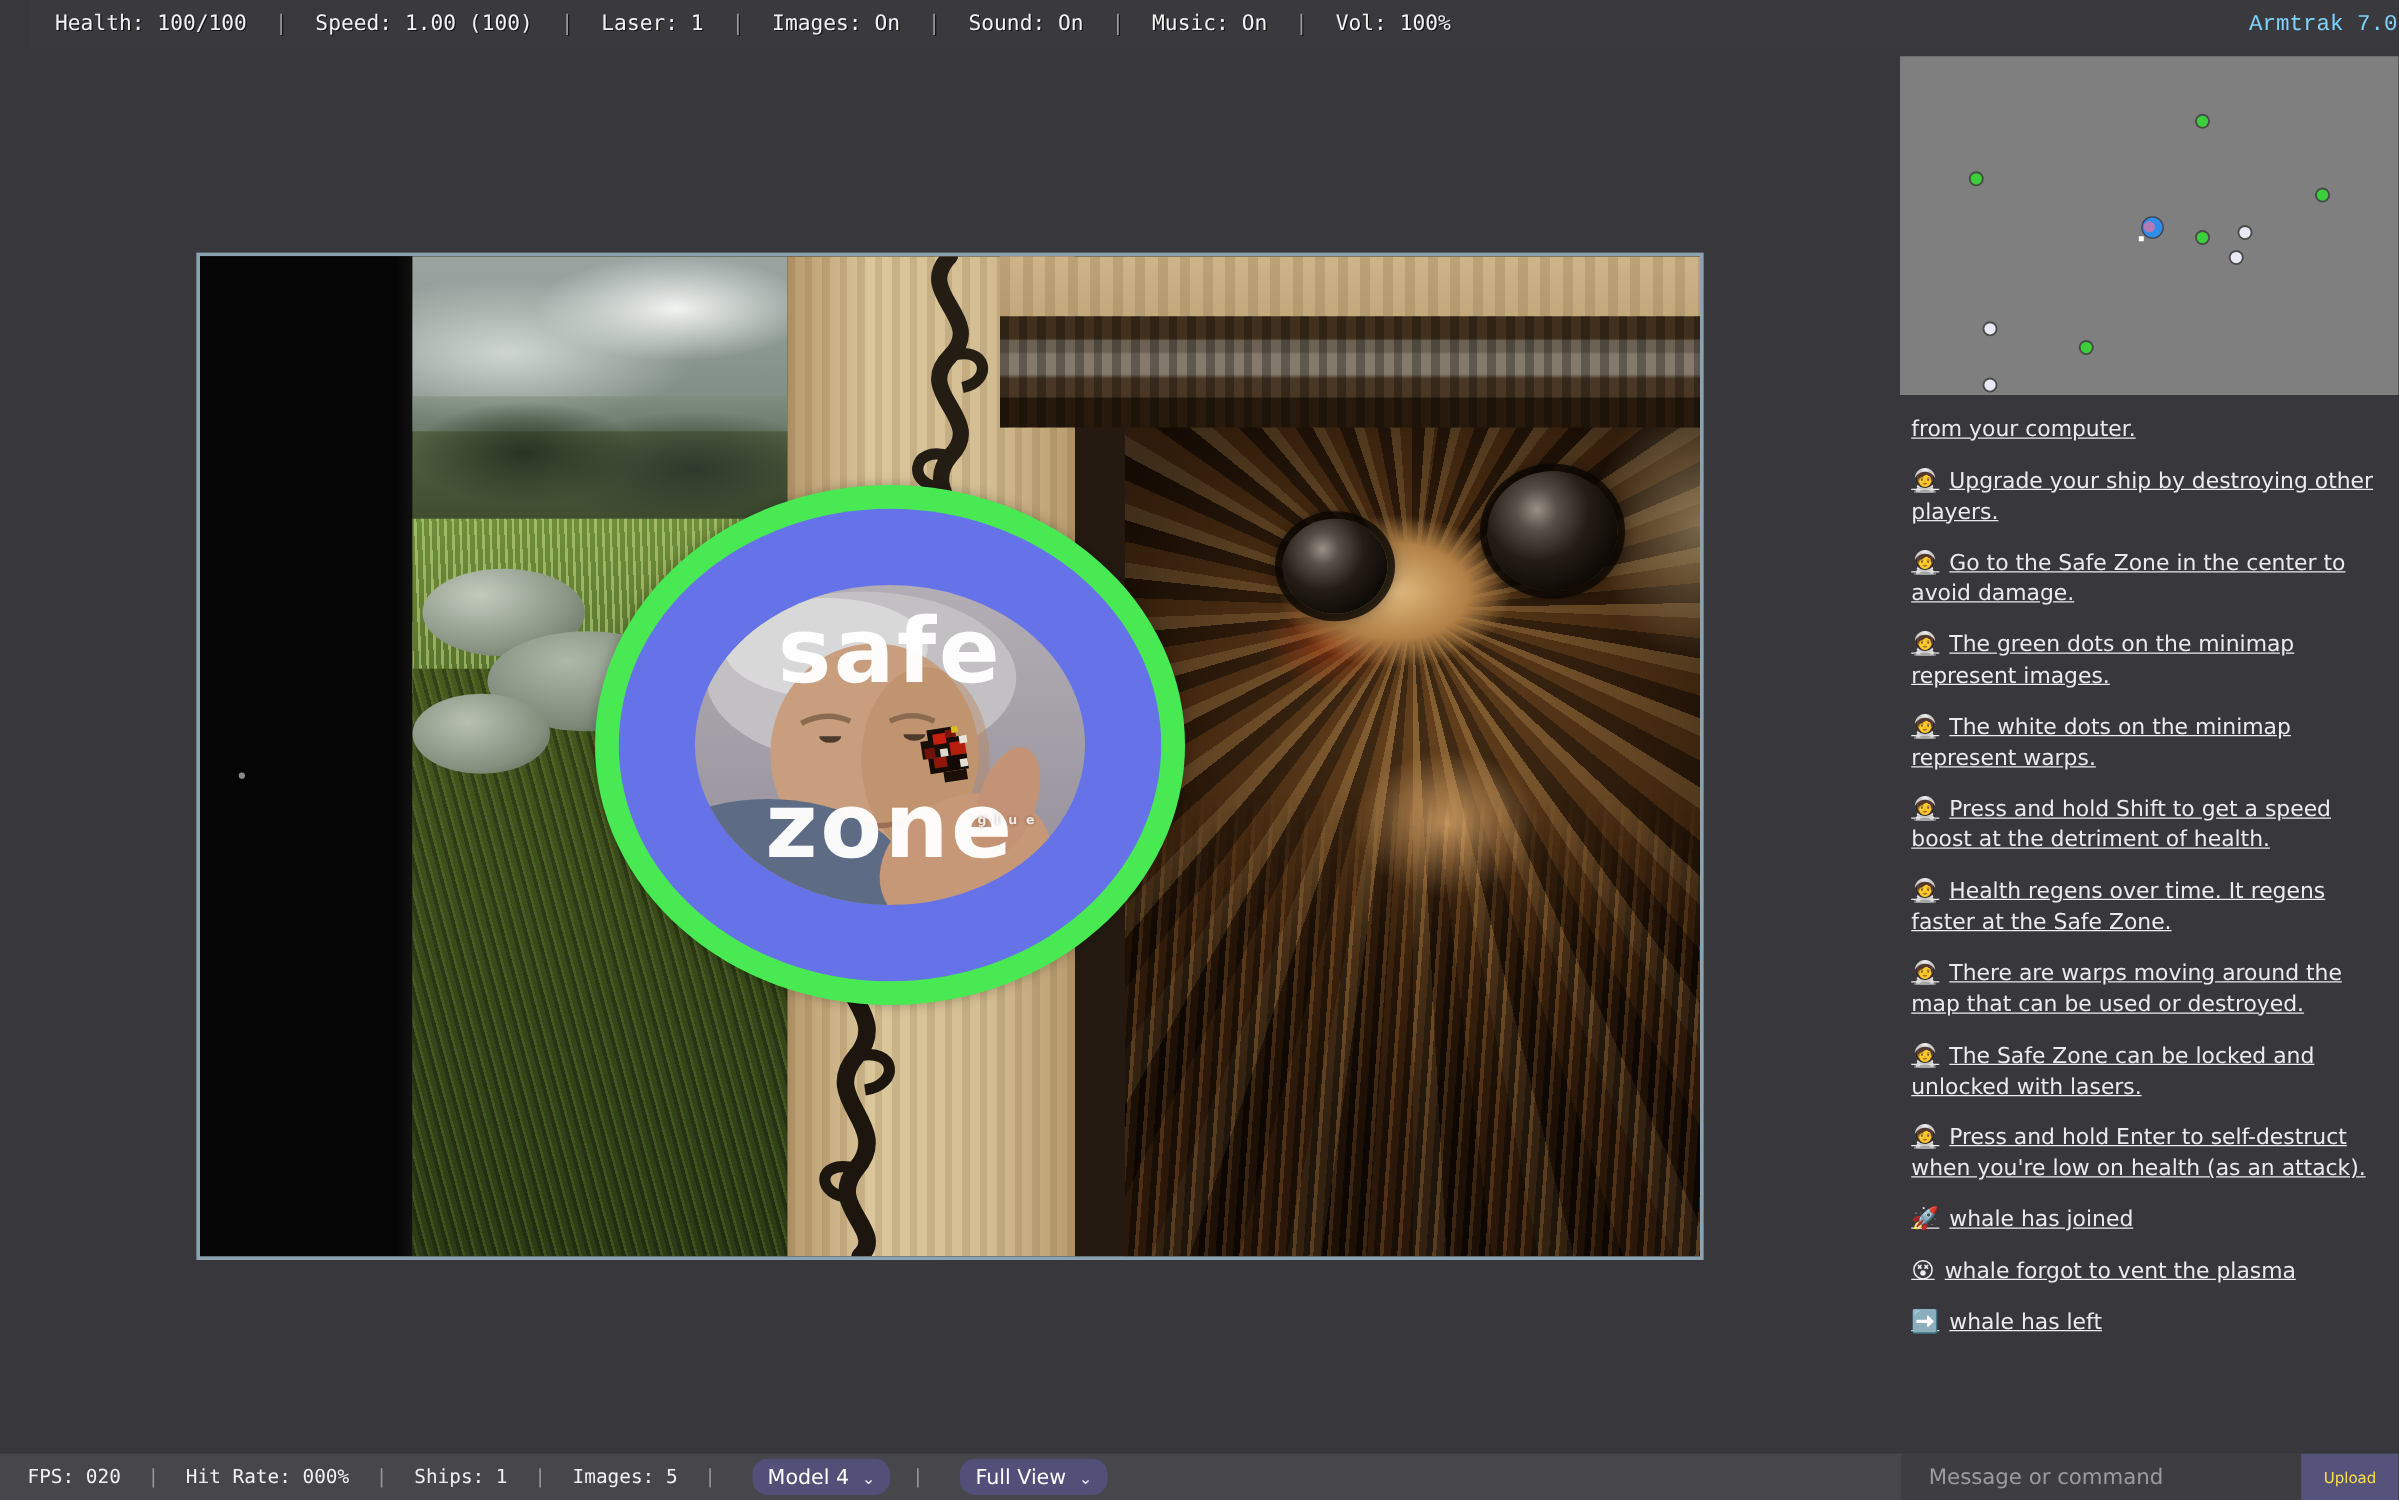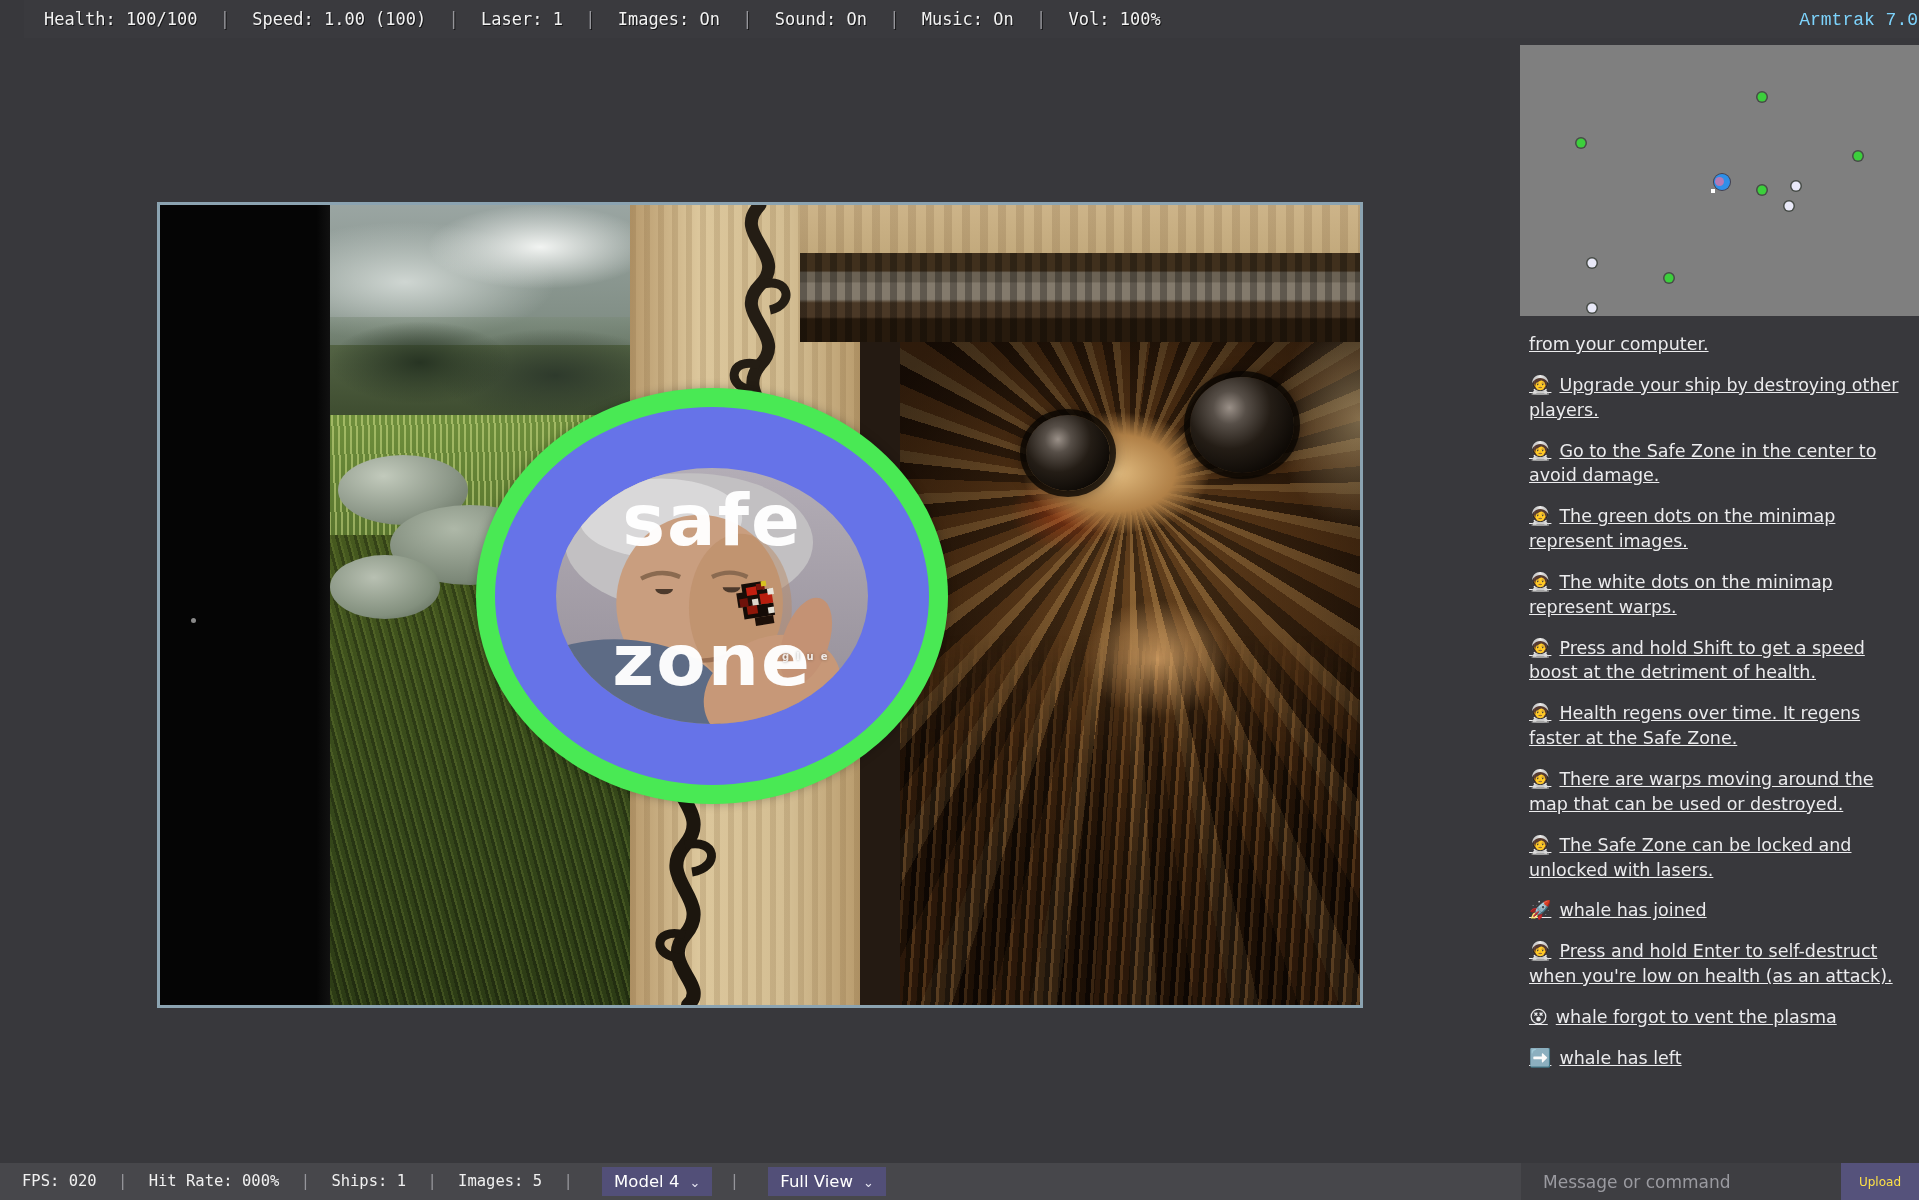--- a/index.html
+++ b/index.html
@@ -92,21 +92,21 @@
   
   #chat{position:absolute;left:1520px;top:316px;width:399px;height:847px;
         padding:16px 6px 0 9px;box-sizing:border-box;overflow:hidden;text-decoration:underline;}
   .msg{margin:0 0 15px 0;font-size:17.5px;line-height:1.42;color:#ebebed;}
   .msg .icon:not(:empty){margin-right:8px;font-size:18px;}
   
   #bottom-bar{position:absolute;left:0;top:1163px;width:1919px;height:37px;background:#47474b;
       line-height:37px;padding-left:22px;box-sizing:border-box;white-space:nowrap;
       font-family:"DejaVu Sans Mono",monospace;font-size:15.5px;color:#f0f0f0;}
   .dropdown{display:inline-block;vertical-align:middle;height:29px;line-height:29px;margin:0 8px;
-      padding:0 12px;border-radius:0;background:#524f78;color:#fff;cursor:pointer;
+      padding:0 12px;border-radius:12px;background:#524f78;color:#fff;cursor:pointer;
       font-family:"DejaVu Sans",sans-serif;font-size:16.5px;}
   .dropdown .chev{margin-left:10px;font-size:13px;color:#e6e6f2;}
   #composer-input{position:absolute;left:1521px;top:0;width:320px;height:37px;border:none;outline:none;
       background:#3e3e42;color:#dcdcde;padding:0 0 0 22px;font-family:"DejaVu Sans",sans-serif;font-size:17px;box-sizing:border-box;}
   #composer-input::placeholder{color:#9a9aa0;}
   #upload-btn{position:absolute;left:1841px;top:0;width:78px;height:37px;border:none;background:#55527b;
       color:#fde047;font-family:"DejaVu Sans",sans-serif;font-size:12px;cursor:pointer;}
 </style>
 </head>
 <body>
@@ -280,23 +280,23 @@
       <div class="msg"><span class="icon">🧑‍🚀</span><span class="txt">The white dots on the minimap represent warps.</span></div>
 
       <div class="msg"><span class="icon">🧑‍🚀</span><span class="txt">Press and hold Shift to get a speed boost at the detriment of health.</span></div>
 
       <div class="msg"><span class="icon">🧑‍🚀</span><span class="txt">Health regens over time. It regens faster at the Safe Zone.</span></div>
 
       <div class="msg"><span class="icon">🧑‍🚀</span><span class="txt">There are warps moving around the map that can be used or destroyed.</span></div>
 
       <div class="msg"><span class="icon">🧑‍🚀</span><span class="txt">The Safe Zone can be locked and unlocked with lasers.</span></div>
 
+      <div class="msg"><span class="icon">🧑‍🚀</span><span class="txt">Press and hold Enter to self-destruct when you're low on health (as an attack).</span></div>
+
       <div class="msg"><span class="icon">🚀</span><span class="txt">whale has joined</span></div>
-
-      <div class="msg"><span class="icon">🧑‍🚀</span><span class="txt">Press and hold Enter to self-destruct when you're low on health (as an attack).</span></div>
 
       <div class="msg"><span class="icon">😵</span><span class="txt">whale forgot to vent the plasma</span></div>
 
       <div class="msg"><span class="icon">➡️</span><span class="txt">whale has left</span></div>
 
   </div>
 
   <div id="bottom-bar">
     
       <span class="bar-item">FPS: 020</span>

